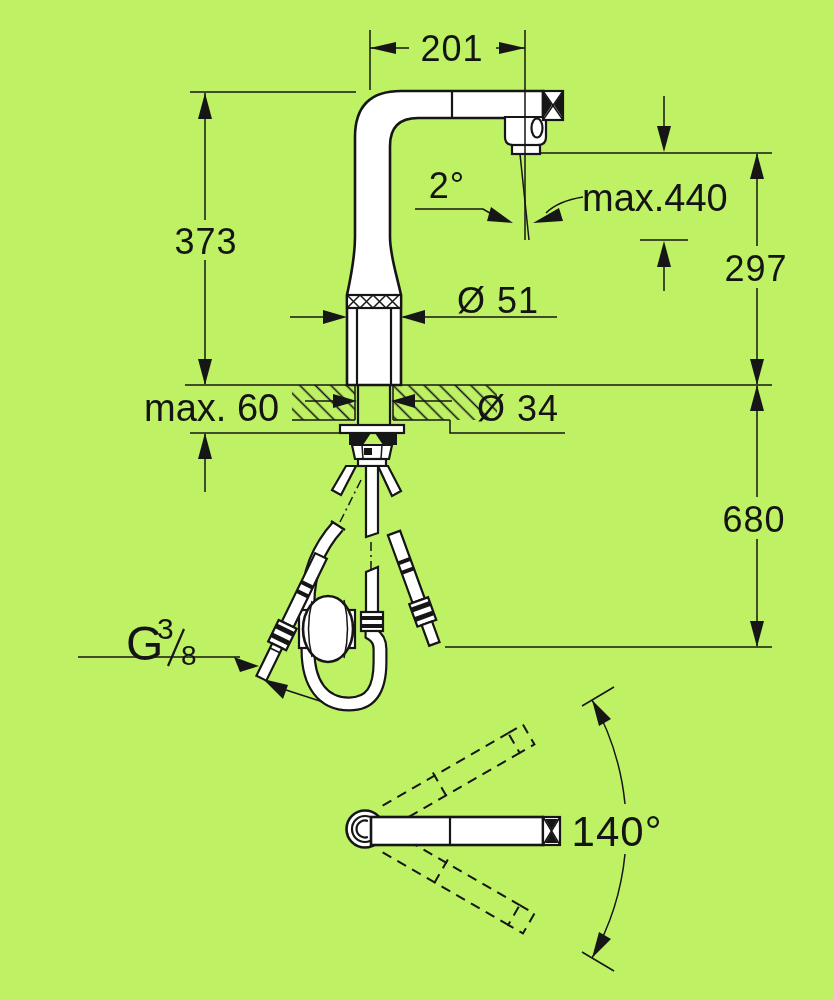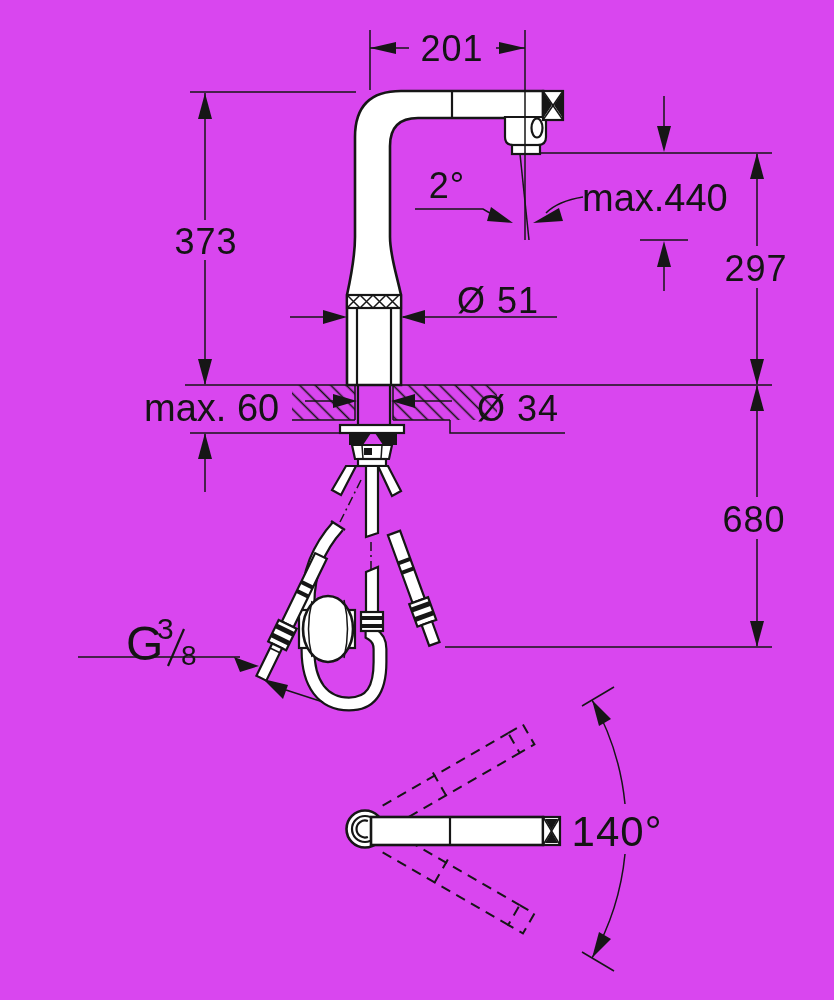--- a/index.html
+++ b/index.html
@@ -1,16 +1,16 @@
 <!DOCTYPE html>
 <html><head>
 <meta charset="utf-8">
 <style>
   html,body{margin:0;padding:0;background:#fff;}
-  .stage{position:relative;width:834px;height:1000px;background:#d946ef;overflow:hidden;}
+  .stage{position:relative;width:834px;height:1000px;background:#bef264;overflow:hidden;}
   svg{position:absolute;left:0;top:0;}
   text{font-family:"Liberation Sans","DejaVu Sans",sans-serif;fill:#141414;}
   .dim{font-size:36px;letter-spacing:1px;}
   .dimsm{font-size:38px;}
   .big{font-size:42px;letter-spacing:1px;}
   .gmain{font-size:48px;}
   .gsup{font-size:30px;}
   .gsub{font-size:28px;}
   .thin{stroke:#161616;stroke-width:1.5;fill:none;}
   .med{stroke:#161616;stroke-width:2.2;fill:none;}

